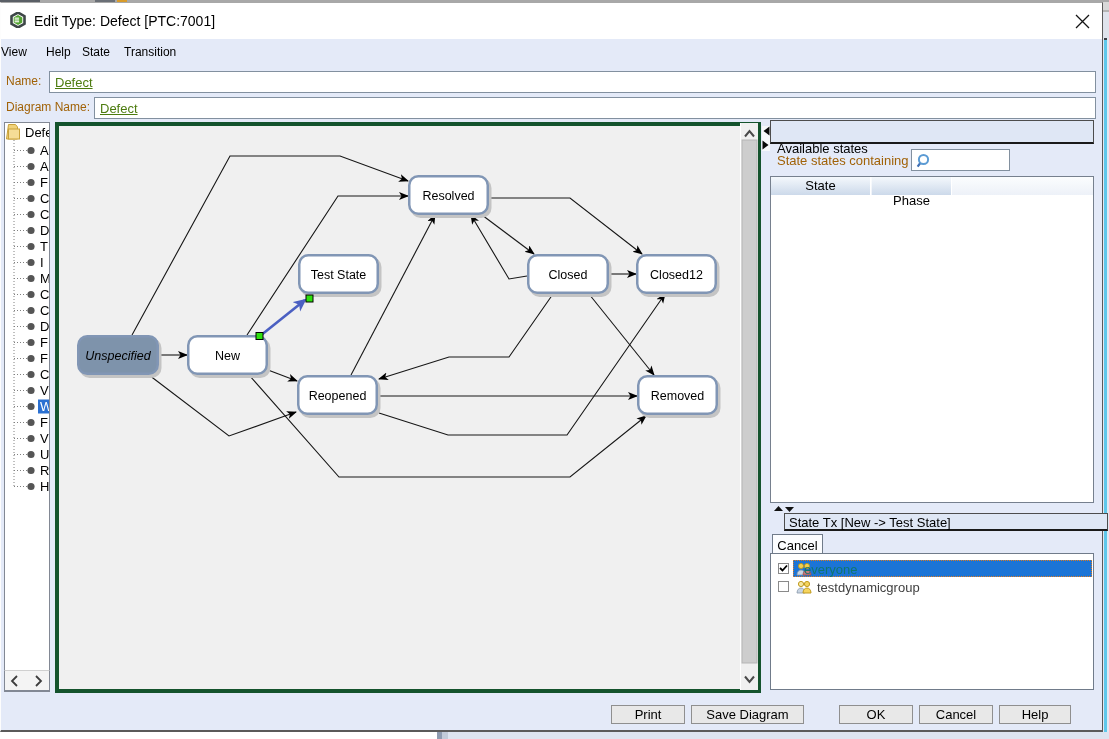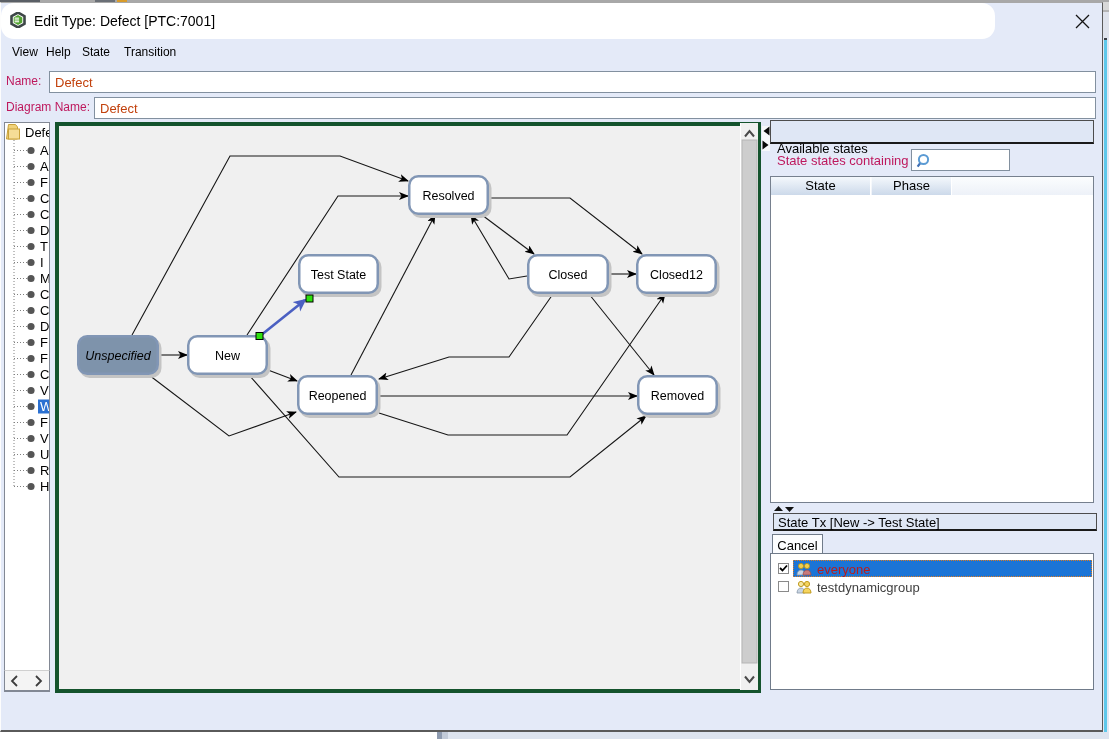--- a/index.html
+++ b/index.html
@@ -5,27 +5,27 @@
 * { margin:0; padding:0; box-sizing:border-box; }
 html,body { width:1109px; height:739px; overflow:hidden; }
 body { font-family:"Liberation Sans", sans-serif; position:relative; background:#e6ebf5; }
 .abs { position:absolute; }
 
 #topstrip { left:0; top:0; width:1109px; height:2px; background:#a8a8a8; }
 #rightstrip { left:1103px; top:2px; width:6px; height:737px; background:#e3e8f2; }
 #bottomstrip { left:0; top:732px; width:1109px; height:7px; background:#dde4ef; }
 
 #dialog { left:0; top:2px; width:1103px; height:730px; background:#e4eaf8; border-top:1px solid #a8a8a8; border-right:1px solid #5a5a5a; border-bottom:2px solid #5a5a5a; border-left:1px solid #fdfdfd; }
-#titlebar { left:0; top:0; width:994px; height:36px; background:#ffffff;border-radius:13px; }
+#titlebar { left:0; top:0; width:1101px; height:36px; background:#ffffff; }
 #title { left:33px; top:10px; font-size:14px; color:#000; }
 #menubar { left:0; top:36px; width:1101px; height:26px; font-size:12px; color:#000; }
 .menuitem { position:absolute; top:6px; }
 
-.lbl { font-size:13px; color:#be185d; }
-.field { background:#fff; border:1px solid #82909f; font-size:13px; color:#c2410c; }
+.lbl { font-size:13px; color:#a16207; }
+.field { background:#fff; border:1px solid #82909f; font-size:13px; color:#4d7c0f;text-decoration:underline; }
 
 #tree { left:3px; top:119px; width:46px; height:570px; background:#fff; border:1px solid #828894; overflow:hidden; }
 #treescroll { left:3px; top:667px; width:46px; height:21px; background:#f4f4f4; border:1px solid #828894; border-top:1px solid #d0d0d0; }
 
 #canvas { left:54px; top:119px; width:706px; height:571px; background:#f0f0f0; border:4px solid #14532d; }
 #vscroll { left:740px; top:120px; width:17px; height:567px; background:#f0f0f0; }
 
 .hdrbox { background:#dfe7f5; border:1px solid #4d4d4d; border-bottom:2px solid #1a1a1a; font-size:13px; color:#000; }
 #btnrow button { position:absolute; height:19px; background:#e8e8e8; border:1px solid #8f8f8f; font-size:13px; font-family:"Liberation Sans",sans-serif; color:#000; }
 </style>
@@ -57,21 +57,21 @@
       <rect x="4.6" y="5.6" width="4.5" height="1.1" fill="#fff"></rect>
       <rect x="4.6" y="7.4" width="4.5" height="1.1" fill="#fff"></rect>
       <rect x="4.6" y="9.2" width="4.5" height="1.1" fill="#fff"></rect>
     </svg>
     <div class="abs" id="title">Edit Type: Defect [PTC:7001]</div>
     <svg class="abs" style="left:1074px;top:11px" width="15" height="15" viewBox="0 0 15 15">
       <path d="M1 1 L14 14 M14 1 L1 14" stroke="#141414" stroke-width="1.3"></path>
     </svg>
   </div>
   <div class="abs" id="menubar">
-    <span class="menuitem" style="left:11px">View</span>
+    <span class="menuitem" style="left:0">View</span>
     <span class="menuitem" style="left:45px">Help</span>
     <span class="menuitem" style="left:81px">State</span>
     <span class="menuitem" style="left:123px">Transition</span>
   </div>
   <div class="abs lbl" style="left:5px;top:71px;font-size:12px">Name:</div>
   <div class="abs field" style="left:48px;top:68px;width:1047px;height:22px;padding:3px 0 0 5px">Defect</div>
   <div class="abs lbl" style="left:5px;top:97px;font-size:12px">Diagram Name:</div>
   <div class="abs field" style="left:93px;top:94px;width:1002px;height:22px;padding:3px 0 0 5px">Defect</div>
 
   <div class="abs" id="tree">
@@ -237,46 +237,53 @@
     <div class="abs lbl" style="left:16px;top:35px">State states containing</div>
     <div class="abs field" style="left:150px;top:31px;width:99px;height:22px">
       <svg width="18" height="18" style="position:absolute;left:3px;top:2px">
         <circle cx="8.5" cy="7.5" r="4.6" fill="none" stroke="#5b9bd4" stroke-width="2"></circle>
         <line x1="5" y1="11.5" x2="2.6" y2="14.6" stroke="#3f6fb5" stroke-width="2.2"></line>
       </svg>
     </div>
     <div class="abs" id="statetable" style="left:9px;top:58px;width:324px;height:327px;background:#fff;border:1px solid #76808e">
       <div class="abs" style="left:0;top:0;width:322px;height:18px;background:linear-gradient(#fbfdfe,#edf1f8)"></div>
       <div class="abs" style="left:0;top:0;width:100px;height:18px;background:linear-gradient(#f4f8fc,#ccd9ea);border-right:1px solid #fff;text-align:center;font-size:13px;padding-top:1px">State</div>
-      <div class="abs" style="left:101px;top:0;width:80px;height:18px;background:linear-gradient(#f4f8fc,#ccd9ea);border-right:1px solid #fff;text-align:center;font-size:13px;padding-top:1px">Phase</div>
+      <div class="abs" style="left:101px;top:0;width:80px;height:18px;background:linear-gradient(#f4f8fc,#ccd9ea);border-right:1px solid #fff;text-align:center;font-size:13px;padding-top:16px">Phase</div>
     </div>
     <svg width="26" height="9" style="position:absolute;left:11px;top:387px">
       <path d="M2 6 L6.5 1 L11 6 z" fill="#111"></path>
       <path d="M13 2 L17.5 7 L22 2 z" fill="#111"></path>
     </svg>
-    <div class="abs hdrbox" style="left:12px;top:395px;width:324px;height:18px;padding:1px 0 0 4px">State Tx [New -&gt; Test State]</div>
+    <div class="abs hdrbox" style="left:23px;top:395px;width:324px;height:18px;padding:1px 0 0 4px">State Tx [New -&gt; Test State]</div>
     <div class="abs" style="left:11px;top:416px;width:51px;height:20px;background:#fcfdff;border:1px solid #707b8a;border-bottom:none;font-size:13px;text-align:center;padding-top:3px">Cancel</div>
     <div class="abs" id="groupsbox" style="left:9px;top:435px;width:324px;height:137px;background:#fff;border:1px solid #707b8a">
       <div class="abs" style="left:7px;top:9px;width:11px;height:11px;background:#fff;border:1px solid #8a8a8a">
         <svg width="11" height="11" style="position:absolute;left:-1px;top:-1px">
             <path d="M2 5 L4.5 7.5 L9 2.5" stroke="#000" stroke-width="1.8" fill="none"></path>
           </svg>
       </div>
       <div class="abs" id="grpsel" style="left:22px;top:6px;width:299px;height:17px;background:#1b74d6;border:1px dotted #e07c1f"></div>
       <svg width="16" height="15" style="position:absolute;left:25px;top:8px">
         <circle cx="5" cy="4" r="2.6" fill="#f2cf4e" stroke="#b89018" stroke-width="0.8"></circle>
         <circle cx="11" cy="4" r="2.6" fill="#f2cf4e" stroke="#b89018" stroke-width="0.8"></circle>
         <path d="M1 13 c0-3.4 2-5 4-5 s4 1.6 4 5 z" fill="#c8d4e2" stroke="#8898aa" stroke-width="0.8"></path>
         <path d="M7 13 c0-3.4 2-5 4-5 s4 1.6 4 5 z" fill="#c97a7a" stroke="#945050" stroke-width="0.8"></path>
       </svg>
-      <div class="abs" style="left:46px;top:8px;font-size:13px;color:#b91c1c">everyone</div>
+      <div class="abs" style="left:33px;top:8px;font-size:13px;color:#0f766e">everyone</div>
       <div class="abs" style="left:7px;top:27px;width:11px;height:11px;background:#fff;border:1px solid #8a8a8a"></div>
       <svg width="16" height="15" style="position:absolute;left:25px;top:26px">
         <circle cx="5" cy="4" r="2.6" fill="#f5e6a0" stroke="#c09a20" stroke-width="1"></circle>
         <circle cx="11" cy="4" r="2.6" fill="#f5d45e" stroke="#c09a20" stroke-width="1"></circle>
         <path d="M1 13 c0-3.4 2-5 4-5 s4 1.6 4 5 z" fill="#c8d4e2" stroke="#8898aa" stroke-width="0.8"></path>
         <path d="M7 13 c0-3.4 2-5 4-5 s4 1.6 4 5 z" fill="#f5d45e" stroke="#c09a20" stroke-width="1"></path>
       </svg>
       <div class="abs" style="left:46px;top:26px;font-size:13px;color:#404040">testdynamicgroup</div>
     </div>
   </div>
 
+  <div class="abs" id="btnrow" style="left:0;top:702px;width:1100px;height:30px">
+    <button style="left:610px;width:74px">Print</button>
+    <button style="left:690px;width:113px">Save Diagram</button>
+    <button style="left:838px;width:74px">OK</button>
+    <button style="left:918px;width:74px">Cancel</button>
+    <button style="left:998px;width:72px">Help</button>
+  </div>
 </div>
 
 </body></html>

